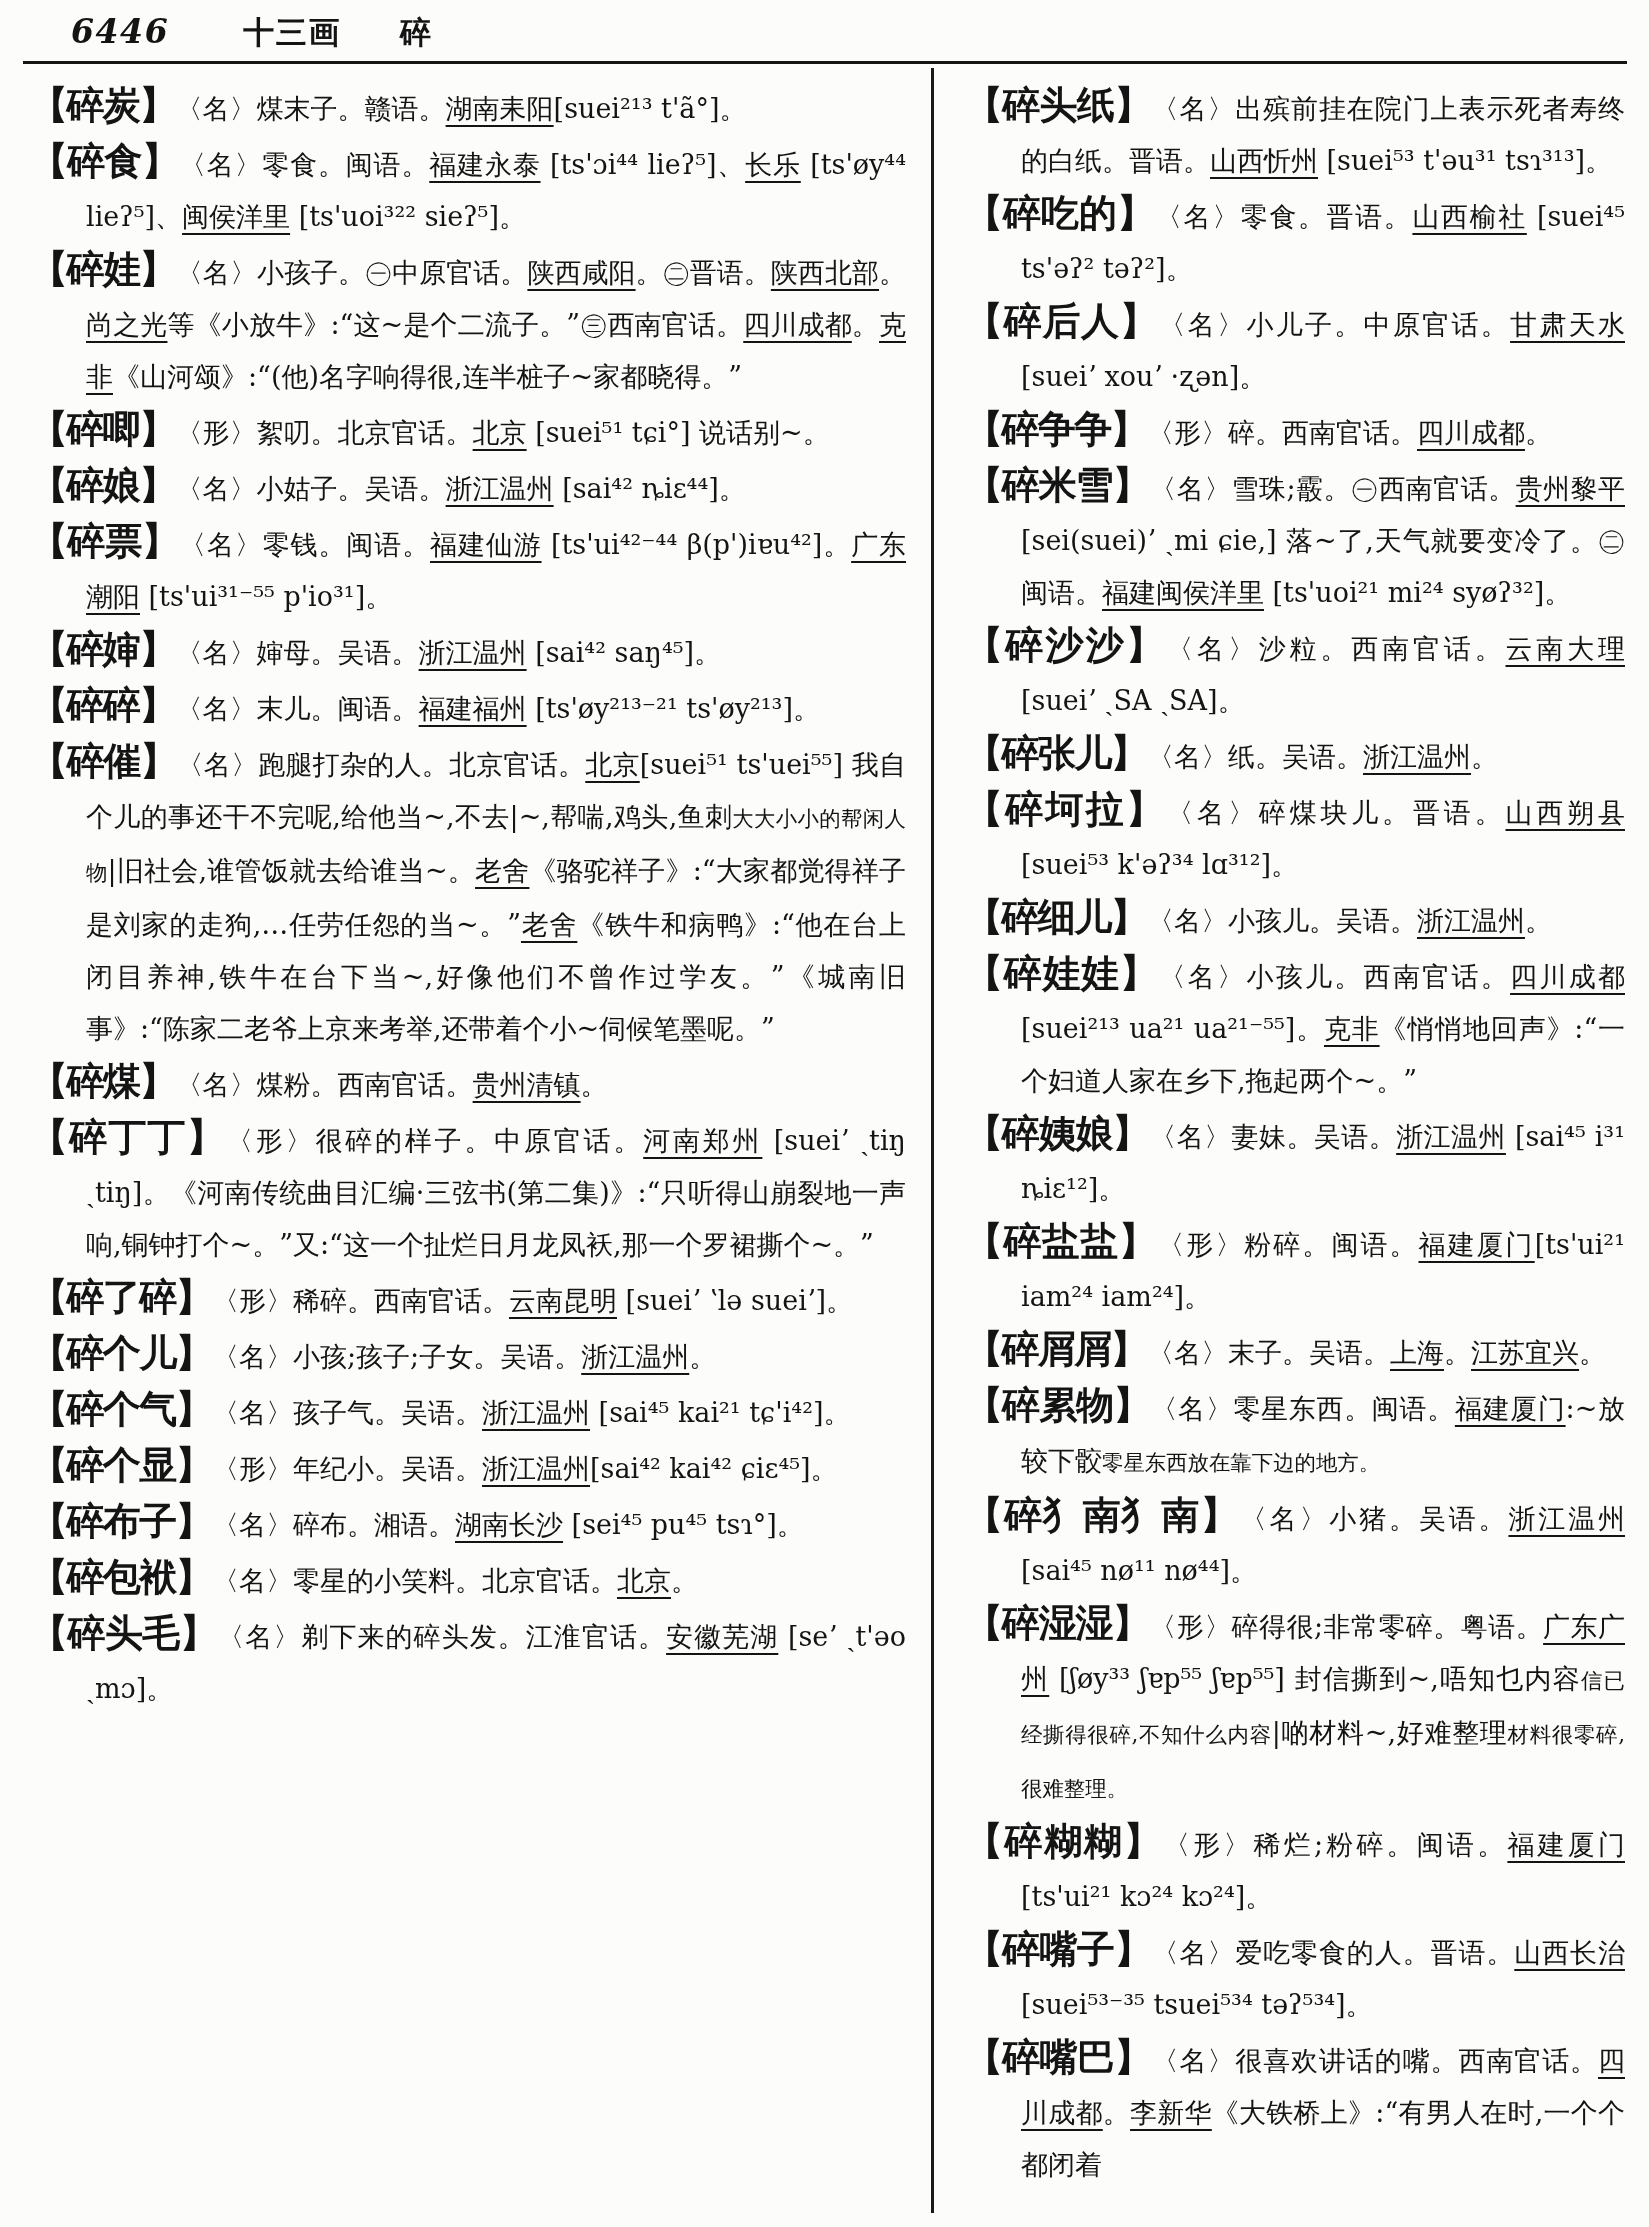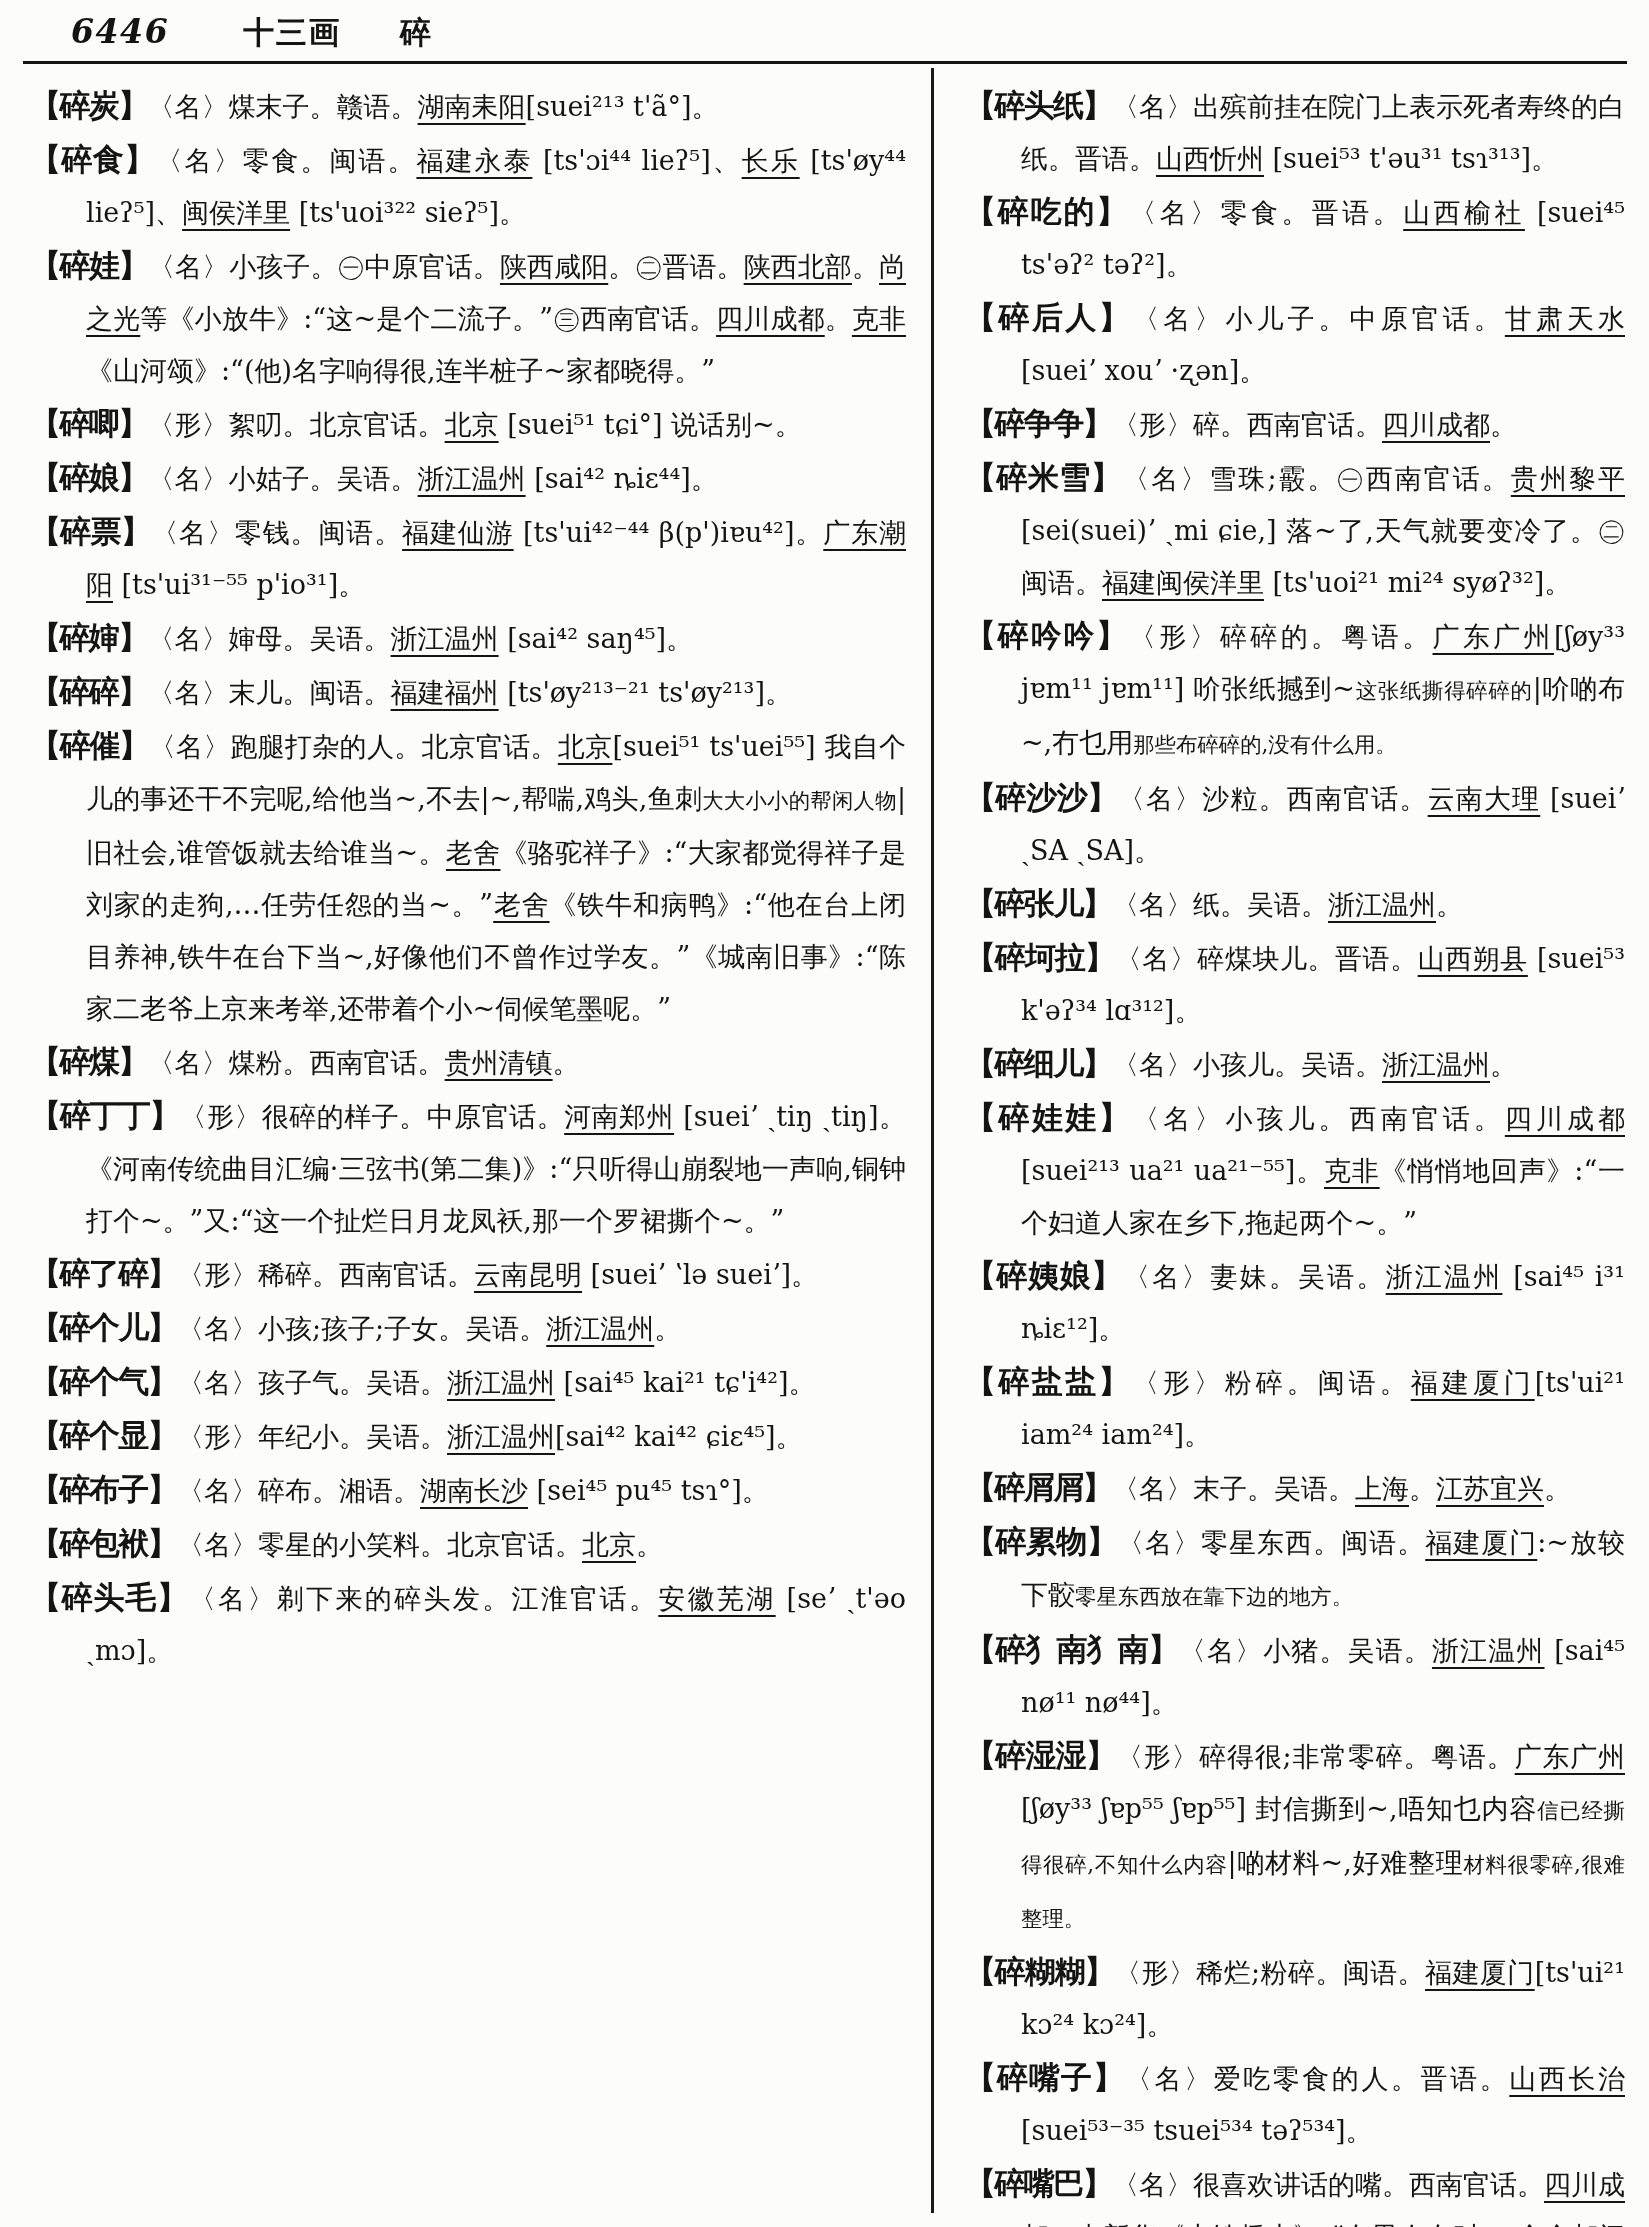--- a/index.html
+++ b/index.html
@@ -21,21 +21,21 @@
   .col-left{left:30px;width:876px;}
   .col-right{left:965px;width:660px;}
   .divider{
     position:absolute;left:931px;top:68px;width:2.5px;height:2145px;background:#191919;
   }
   p.entry{
     margin:0;padding-left:56px;text-indent:-56px;
     font-size:27px;line-height:52px;text-align:justify;
   }
   .headword{
-    font-weight:bold;font-size:31px;letter-spacing:-1.6px;
+    font-weight:bold;font-size:38px;letter-spacing:-1.6px;
   }
   .seg.underline{
     text-decoration:underline;
     text-decoration-thickness:2.1px;
     text-underline-offset:6.6px;
   }
   .seg.small{font-size:21.4px;}
 </style>
 </head>
 <body>
@@ -65,21 +65,20 @@
     <p class="entry"><span class="headword">【碎包袱】</span><span class="seg plain">〈名〉零星的小笑料。北京官话。</span><span class="seg underline">北京</span><span class="seg plain">。</span></p>
     <p class="entry"><span class="headword">【碎头毛】</span><span class="seg plain">〈名〉剃下来的碎头发。江淮官话。</span><span class="seg underline">安徽芜湖</span><span class="seg plain"> [seʼ ˏt'əo ˏmɔ]。</span></p>
   </div>
 <div class="divider"></div>
 <div class="column col-right" id="col-right">
     <p class="entry"><span class="headword">【碎头纸】</span><span class="seg plain">〈名〉出殡前挂在院门上表示死者寿终的白纸。晋语。</span><span class="seg underline">山西忻州</span><span class="seg plain"> [suei⁵³ t'əu³¹ tsɿ³¹³]。</span></p>
     <p class="entry"><span class="headword">【碎吃的】</span><span class="seg plain">〈名〉零食。晋语。</span><span class="seg underline">山西榆社</span><span class="seg plain"> [suei⁴⁵ ts'əʔ² təʔ²]。</span></p>
     <p class="entry"><span class="headword">【碎后人】</span><span class="seg plain">〈名〉小儿子。中原官话。</span><span class="seg underline">甘肃天水</span><span class="seg plain"> [sueiʼ xouʼ ·ʐən]。</span></p>
     <p class="entry"><span class="headword">【碎争争】</span><span class="seg plain">〈形〉碎。西南官话。</span><span class="seg underline">四川成都</span><span class="seg plain">。</span></p>
     <p class="entry"><span class="headword">【碎米雪】</span><span class="seg plain">〈名〉雪珠;霰。㊀西南官话。</span><span class="seg underline">贵州黎平</span><span class="seg plain"> [sei(suei)ʼ ˏmi ɕie,] 落~了,天气就要变冷了。㊁闽语。</span><span class="seg underline">福建闽侯洋里</span><span class="seg plain"> [ts'uoi²¹ mi²⁴ syøʔ³²]。</span></p>
-    <p class="entry"><span class="headword">【碎吟吟】</span><span class="seg plain">〈形〉碎碎的。粤语。</span><span class="seg underline">广东广州</span><span class="seg plain">[ʃøy³³ jɐm¹¹ jɐm¹¹] 吤张纸撼到~</span><span class="seg small">这张纸撕得碎碎的</span><span class="seg plain">|吤啲布~,冇乜用</span><span class="seg small">那些布碎碎的,没有什么用。</span></p>
     <p class="entry"><span class="headword">【碎沙沙】</span><span class="seg plain">〈名〉沙粒。西南官话。</span><span class="seg underline">云南大理</span><span class="seg plain"> [sueiʼ ˏSA ˏSA]。</span></p>
     <p class="entry"><span class="headword">【碎张儿】</span><span class="seg plain">〈名〉纸。吴语。</span><span class="seg underline">浙江温州</span><span class="seg plain">。</span></p>
     <p class="entry"><span class="headword">【碎坷拉】</span><span class="seg plain">〈名〉碎煤块儿。晋语。</span><span class="seg underline">山西朔县</span><span class="seg plain"> [suei⁵³ k'əʔ³⁴ lɑ³¹²]。</span></p>
     <p class="entry"><span class="headword">【碎细儿】</span><span class="seg plain">〈名〉小孩儿。吴语。</span><span class="seg underline">浙江温州</span><span class="seg plain">。</span></p>
     <p class="entry"><span class="headword">【碎娃娃】</span><span class="seg plain">〈名〉小孩儿。西南官话。</span><span class="seg underline">四川成都</span><span class="seg plain">[suei²¹³ ua²¹ ua²¹⁻⁵⁵]。</span><span class="seg underline">克非</span><span class="seg plain">《悄悄地回声》:“一个妇道人家在乡下,拖起两个~。”</span></p>
     <p class="entry"><span class="headword">【碎姨娘】</span><span class="seg plain">〈名〉妻妹。吴语。</span><span class="seg underline">浙江温州</span><span class="seg plain"> [sai⁴⁵ i³¹ ȵiɛ¹²]。</span></p>
     <p class="entry"><span class="headword">【碎盐盐】</span><span class="seg plain">〈形〉粉碎。闽语。</span><span class="seg underline">福建厦门</span><span class="seg plain">[ts'ui²¹ iam²⁴ iam²⁴]。</span></p>
     <p class="entry"><span class="headword">【碎屑屑】</span><span class="seg plain">〈名〉末子。吴语。</span><span class="seg underline">上海</span><span class="seg plain">。</span><span class="seg underline">江苏宜兴</span><span class="seg plain">。</span></p>
     <p class="entry"><span class="headword">【碎累物】</span><span class="seg plain">〈名〉零星东西。闽语。</span><span class="seg underline">福建厦门</span><span class="seg plain">:~放较下骹</span><span class="seg small">零星东西放在靠下边的地方。</span></p>
     <p class="entry"><span class="headword">【碎犭南犭南】</span><span class="seg plain">〈名〉小猪。吴语。</span><span class="seg underline">浙江温州</span><span class="seg plain"> [sai⁴⁵ nø¹¹ nø⁴⁴]。</span></p>

